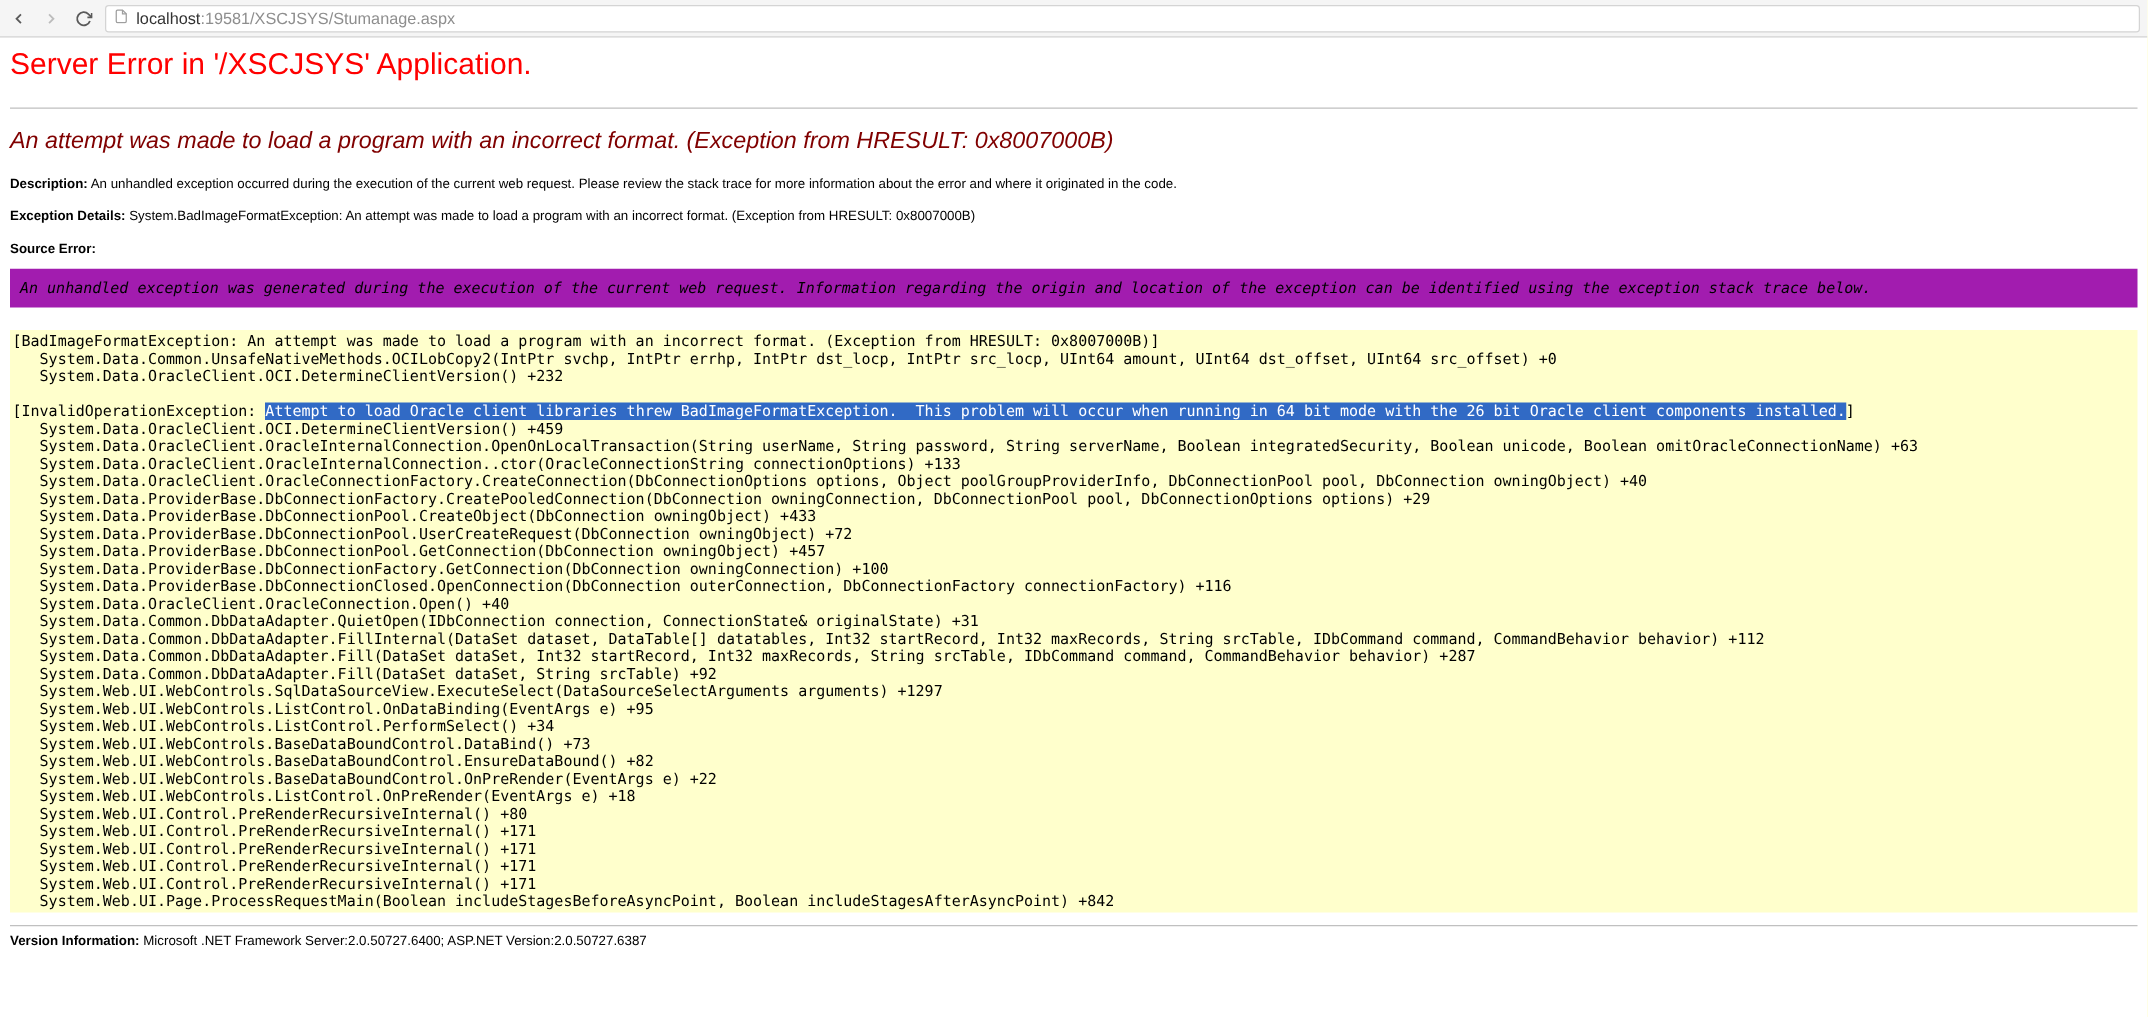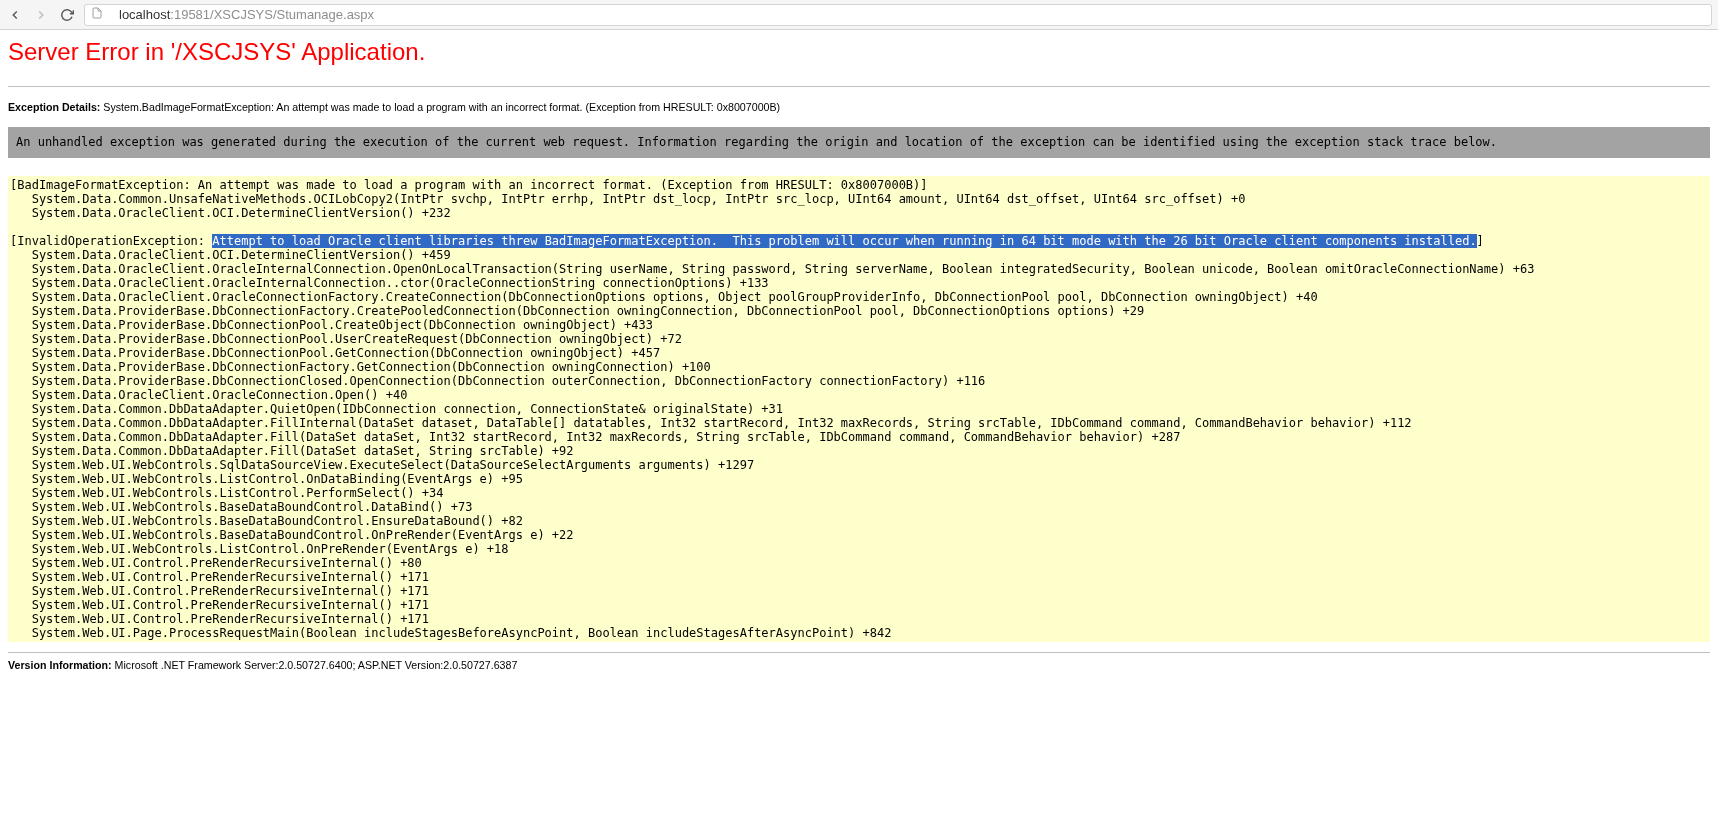--- a/index.html
+++ b/index.html
@@ -33,21 +33,21 @@
     }
     .url-bar {
       flex: 1;
       height: 22px;
       border: 1px solid #d4d4d4;
       border-radius: 3px;
       background: #fff;
       display: flex;
       align-items: center;
       padding: 0 6px;
-      gap: 16px;
+      gap: 6px;
       font-size: 13px;
       color: #333;
     }
     .page-icon { color: #9e9e9e; font-size: 12px; }
     .url-host { color: #333; }
     .url-path { color: #8e8e8e; }
     .content {
       padding: 8px;
     }
     h1.error-title {
@@ -82,26 +82,27 @@
       font-weight: bold;
       font-size: 8pt;
     }
     .section-label {
       font-family: Verdana, Arial, sans-serif;
       font-weight: bold;
       font-size: 8pt;
       margin-bottom: 10px;
     }
     .code-block {
-      background: #a3a3a3;
+      background: #a21caf;
       font-family: Consolas, "Courier New", monospace;
       font-size: 9pt;
       padding: 6px;
       margin-bottom: 18px;
       width: 100%;
+      font-style: italic;
     }
     .highlight {
       background: #316AC5;
       color: #fff;
     }
     hr.bottom-hr {
       border: none;
       border-top: 1px solid silver;
       width: 100%;
       margin: 10px 0 6px 0;
@@ -154,27 +155,33 @@
     </span>
     <span><span class="url-host">localhost</span><span class="url-path">:19581/XSCJSYS/Stumanage.aspx</span></span>
   </div>
 </div>
 
 <div class="content">
 
   <h1 class="error-title">Server Error in '/XSCJSYS' Application.</h1>
   <hr class="title-hr">
 
-
+  <h2 class="error-subtitle">An attempt was made to load a program with an incorrect format. (Exception from HRESULT: 0x8007000B)</h2>
+
+  <div class="desc-line">
+    <b>Description:</b>
+    <span>An unhandled exception occurred during the execution of the current web request. Please review the stack trace for more information about the error and where it originated in the code.</span>
+  </div>
 
   <div class="desc-line">
     <b>Exception Details:</b>
     <span>System.BadImageFormatException: An attempt was made to load a program with an incorrect format. (Exception from HRESULT: 0x8007000B)</span>
   </div>
 
+  <div class="section-label">Source Error:</div>
 
   <table class="code-block">
     <tbody>
         <tr>
           <td><code><span>An unhandled exception was generated during the execution of the current web request. Information regarding the origin and location of the exception can be identified using the exception stack trace below.</span></code></td>
         </tr>
   </tbody>
     </table>
 
 

